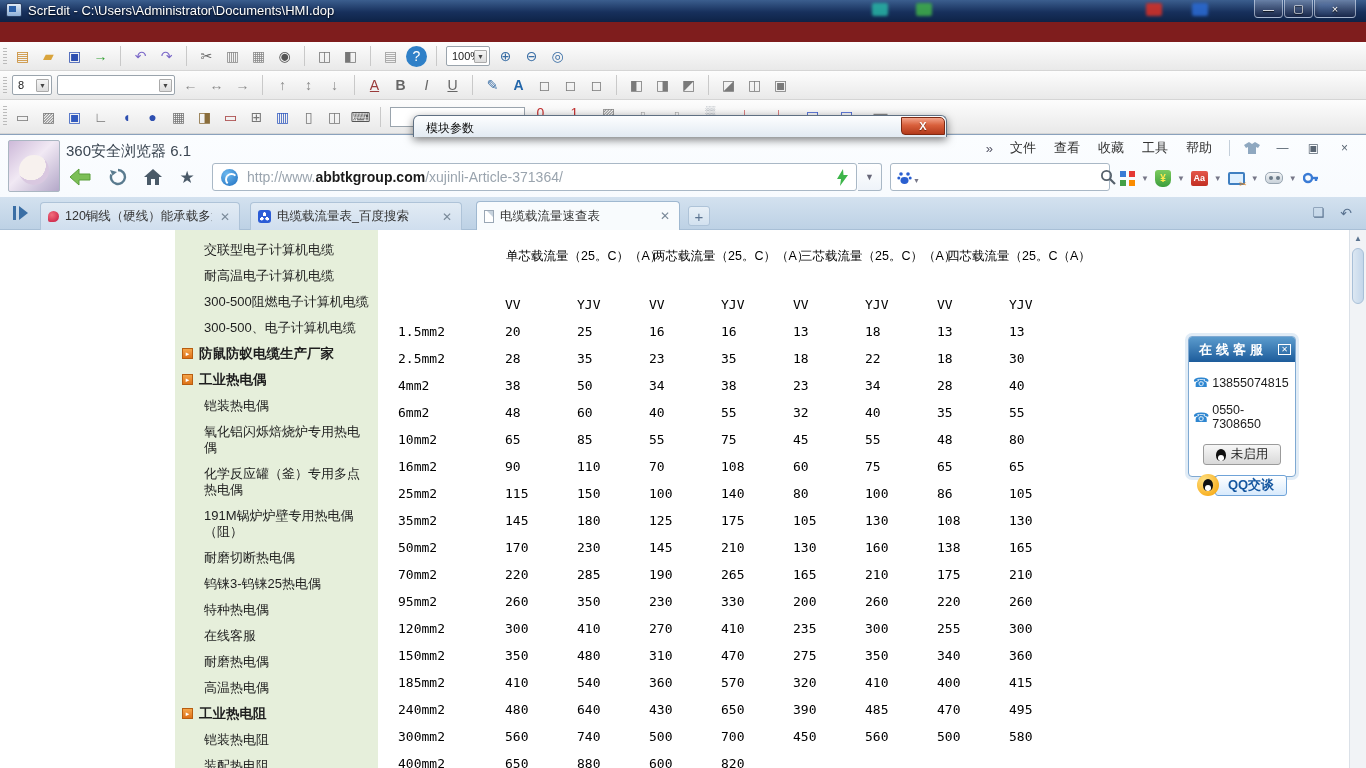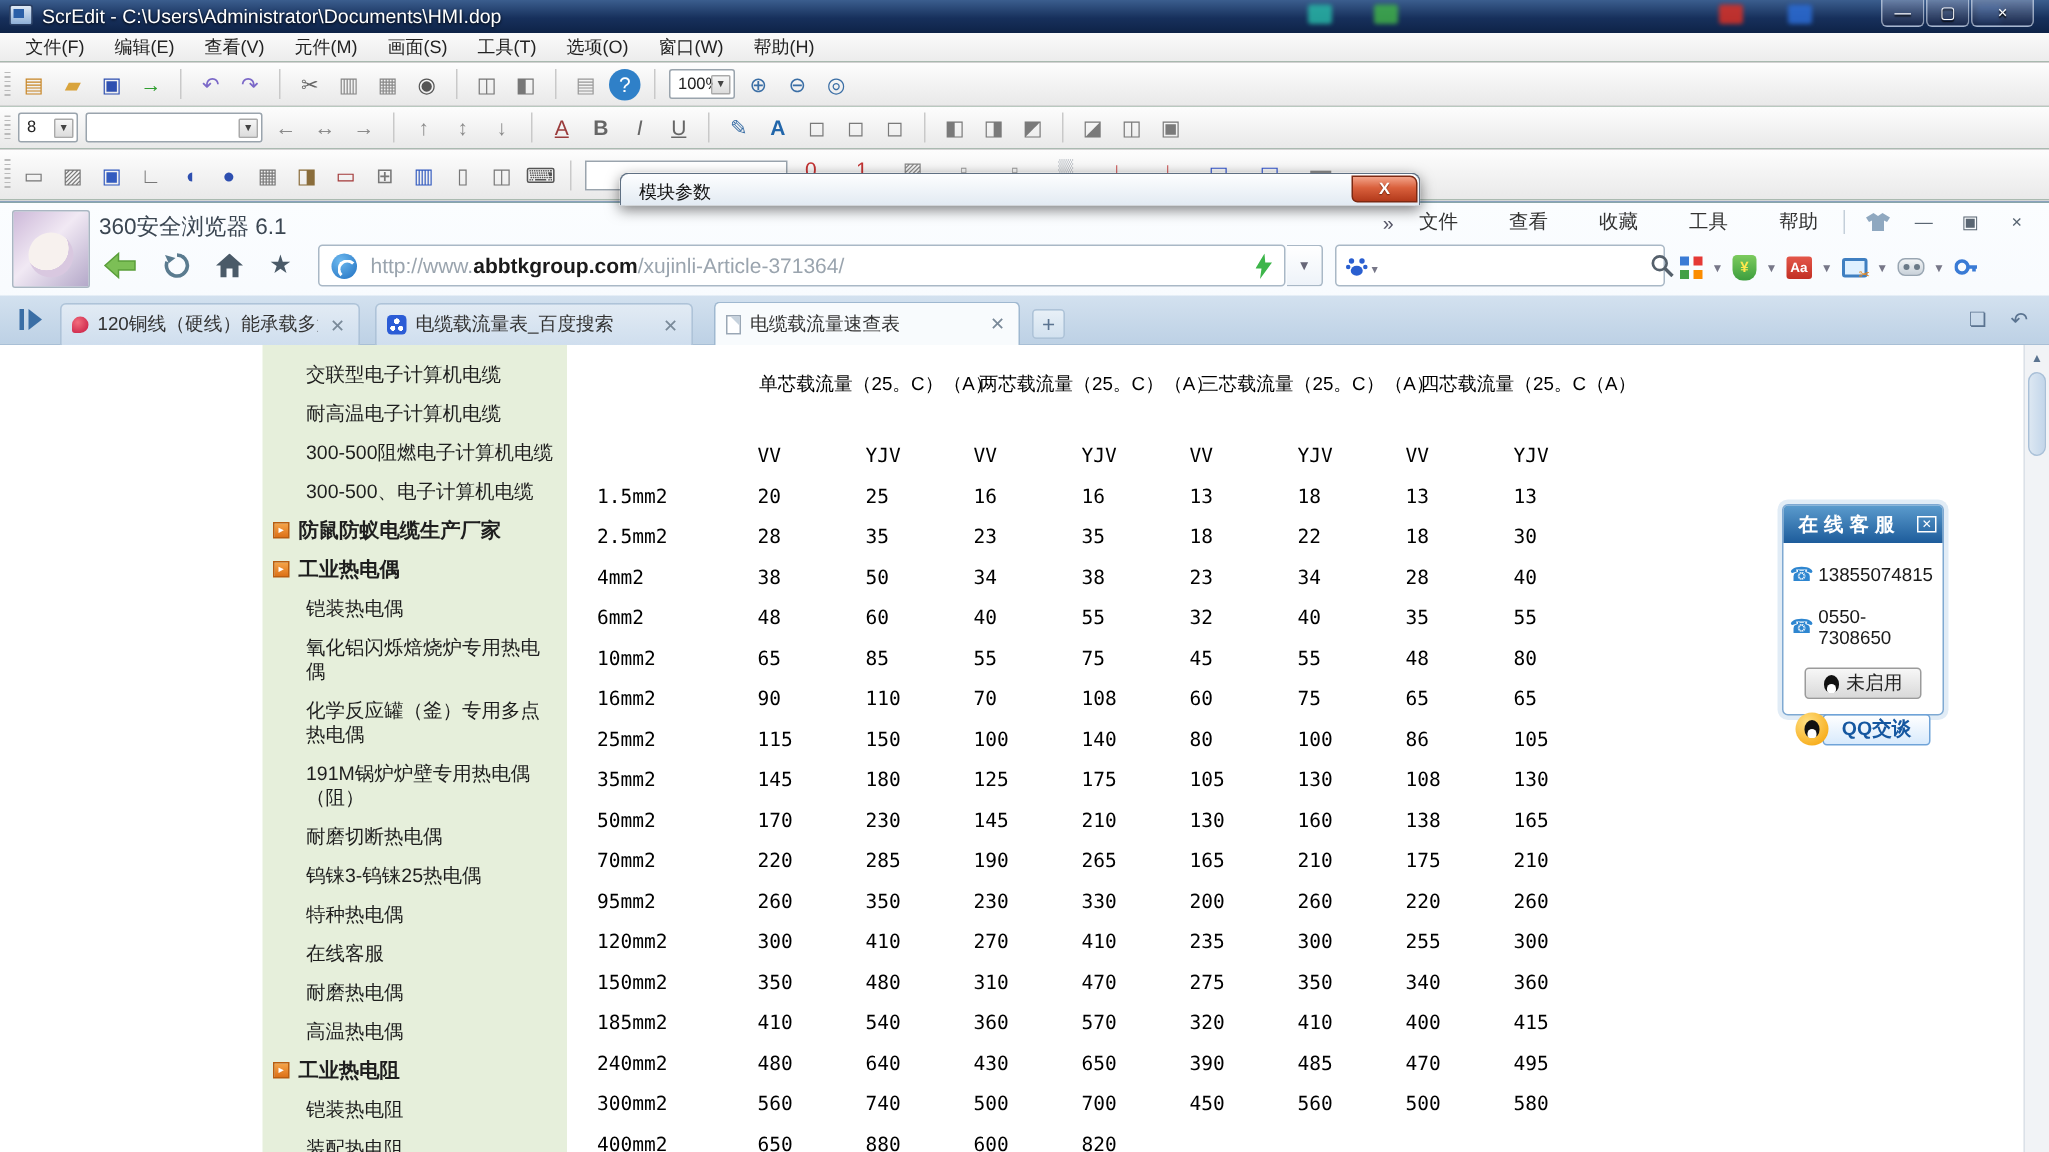--- a/index.html
+++ b/index.html
@@ -1,17 +1,17 @@
 <!DOCTYPE html>
 <html><head>
 <meta charset="utf-8">
 <style>
   * { margin:0; padding:0; box-sizing:border-box; }
   html,body { width:1366px; height:768px; overflow:hidden; font-family:"Liberation Sans","DejaVu Sans",sans-serif; }
-  #screen { position:relative; width:1366px; height:768px; background:#14532d; overflow:hidden; }
+  #screen { position:relative; width:1366px; height:768px; background:#7f1d1d; overflow:hidden; }
 
   
   #scredit { position:absolute; inset:0; }
   .se-titlebar { position:absolute; left:0; top:0; width:100%; height:22px;
     background:linear-gradient(#3b5e8e,#17305c 55%,#0e2347); overflow:hidden; }
   .se-blob { position:absolute; top:3px; width:16px; height:13px; filter:blur(1.5px); opacity:.85; border-radius:2px; }
   .se-ticon { position:absolute; left:6px; top:3px; width:16px; height:14px;
     background:linear-gradient(#dfe9f5,#8fb0d8); border:1px solid #2a3f63; border-radius:2px; }
   .se-ticon::after { content:""; position:absolute; left:2px; top:2px; width:7px; height:6px; background:#2a5fa8; }
   .se-title { position:absolute; left:28px; top:3px; color:#fff; font-size:13px; text-shadow:0 1px 2px #000; white-space:nowrap; }
@@ -141,31 +141,20 @@
       <span class="se-blob" style="left:1192px;background:#2b6bd4;"></span>
       <span class="se-blob" style="left:1318px;background:#3577d4;"></span>
       <span class="se-ticon"></span>
       <span class="se-title">ScrEdit - C:\Users\Administrator\Documents\HMI.dop</span>
       <span class="se-winbtns">
         <span class="se-wbtn">—</span>
         <span class="se-wbtn">▢</span>
         <span class="se-wbtn close">×</span>
       </span>
     </div>
-    <div class="se-menubar" id="scredit-menubar">
-        <span class="sm-item">文件(F)</span>
-        <span class="sm-item">编辑(E)</span>
-        <span class="sm-item">查看(V)</span>
-        <span class="sm-item">元件(M)</span>
-        <span class="sm-item">画面(S)</span>
-        <span class="sm-item">工具(T)</span>
-        <span class="sm-item">选项(O)</span>
-        <span class="sm-item">窗口(W)</span>
-        <span class="sm-item">帮助(H)</span>
-      </div>
     <div class="se-tb" id="se-toolbar1">
         <span class="tb-icon" style="color: rgb(200, 136, 42);">▤</span>
         <span class="tb-icon" style="color: rgb(217, 164, 60);">▰</span>
         <span class="tb-icon" style="color: rgb(46, 79, 176);">▣</span>
         <span class="tb-icon" style="color: rgb(47, 158, 47);">→</span>
         <span class="tb-sep"></span>
         <span class="tb-icon" style="color: rgb(123, 104, 200);">↶</span>
         <span class="tb-icon" style="color: rgb(123, 104, 200);">↷</span>
         <span class="tb-sep"></span>
         <span class="tb-icon" style="color: rgb(102, 102, 102);">✂</span>
@@ -261,21 +250,21 @@
     <span class="dlg-title">模块参数</span>
     <span class="dlg-close">X</span>
   </div>
 
   <div id="browser">
     <div class="avatar"></div>
     <span class="b-title">360安全浏览器 6.1</span>
 
     <div class="b-menu">
       <span class="bm-chev">»</span>
-      <span id="browser-menu-items" style="display:flex;gap:16px;">
+      <span id="browser-menu-items" style="display:flex;">
           <span class="bm-item">文件</span>
           <span class="bm-item">查看</span>
           <span class="bm-item">收藏</span>
           <span class="bm-item">工具</span>
           <span class="bm-item">帮助</span>
         </span>
       <span class="bm-sep"></span>
       <span class="bm-btn">
         <svg class="shirt-icon" viewBox="0 0 16 12">
             <path d="M5 0 L8 2 L11 0 L16 3 L14 6 L12 5 L12 12 L4 12 L4 5 L2 6 L0 3 Z" fill="#8fa8c0"></path>

